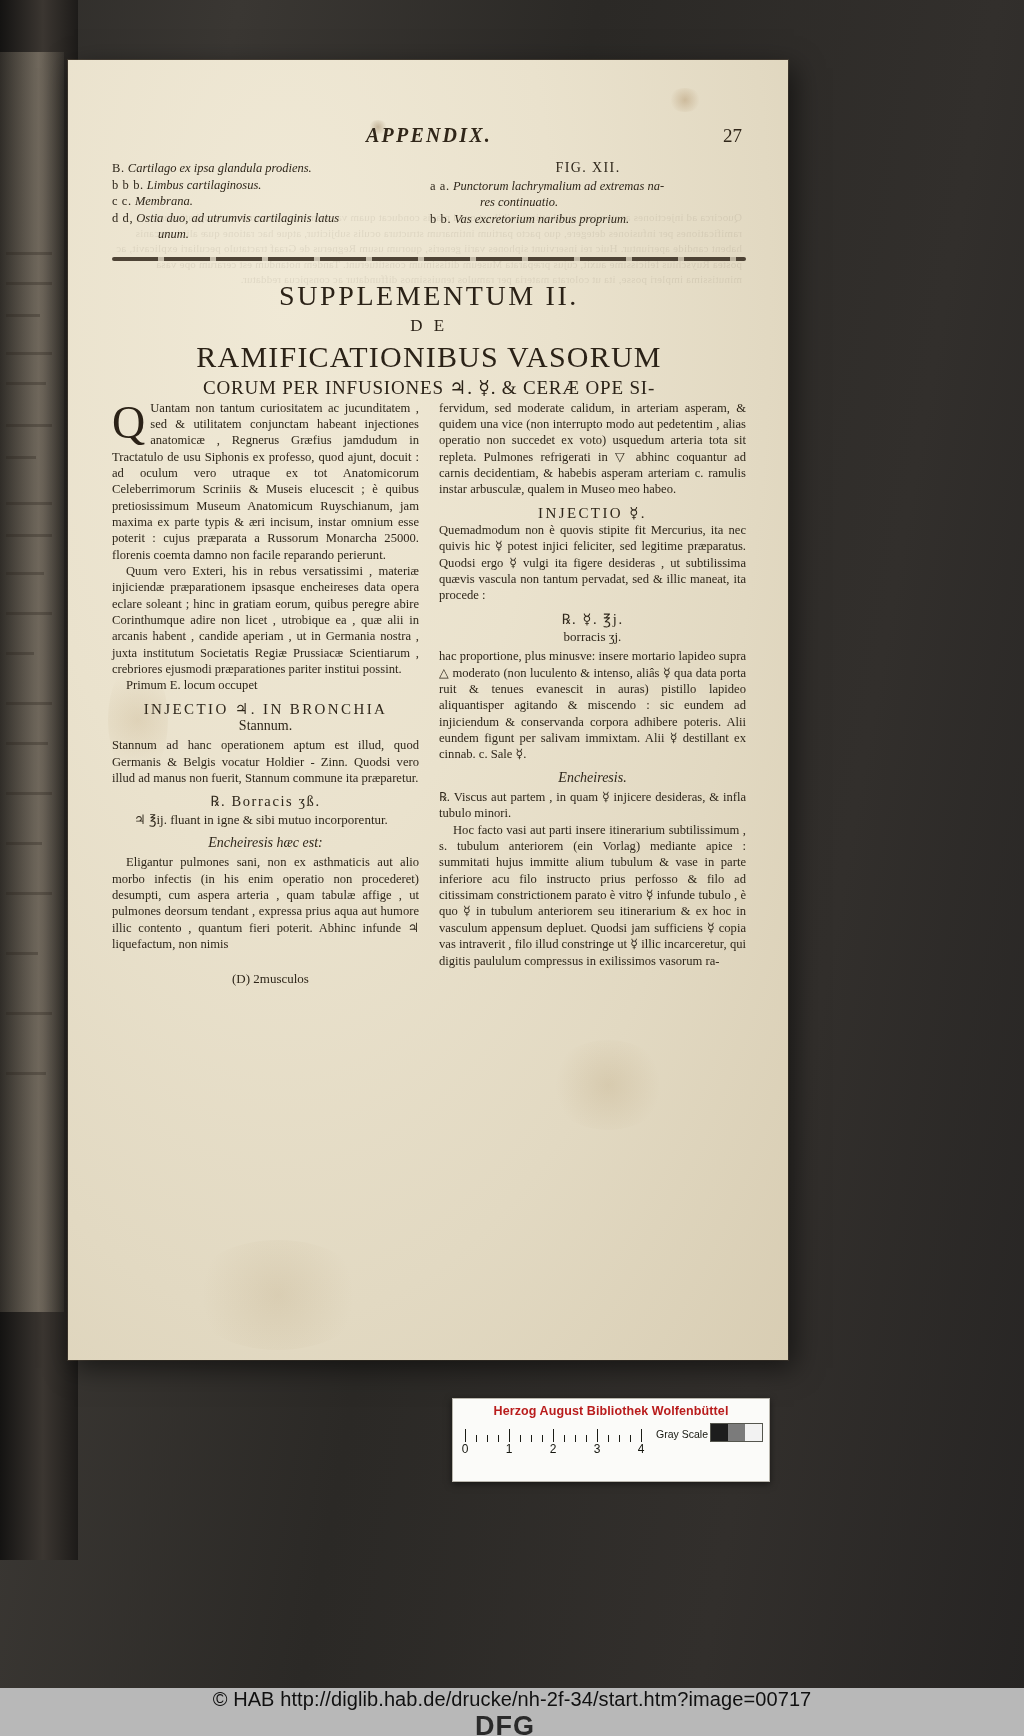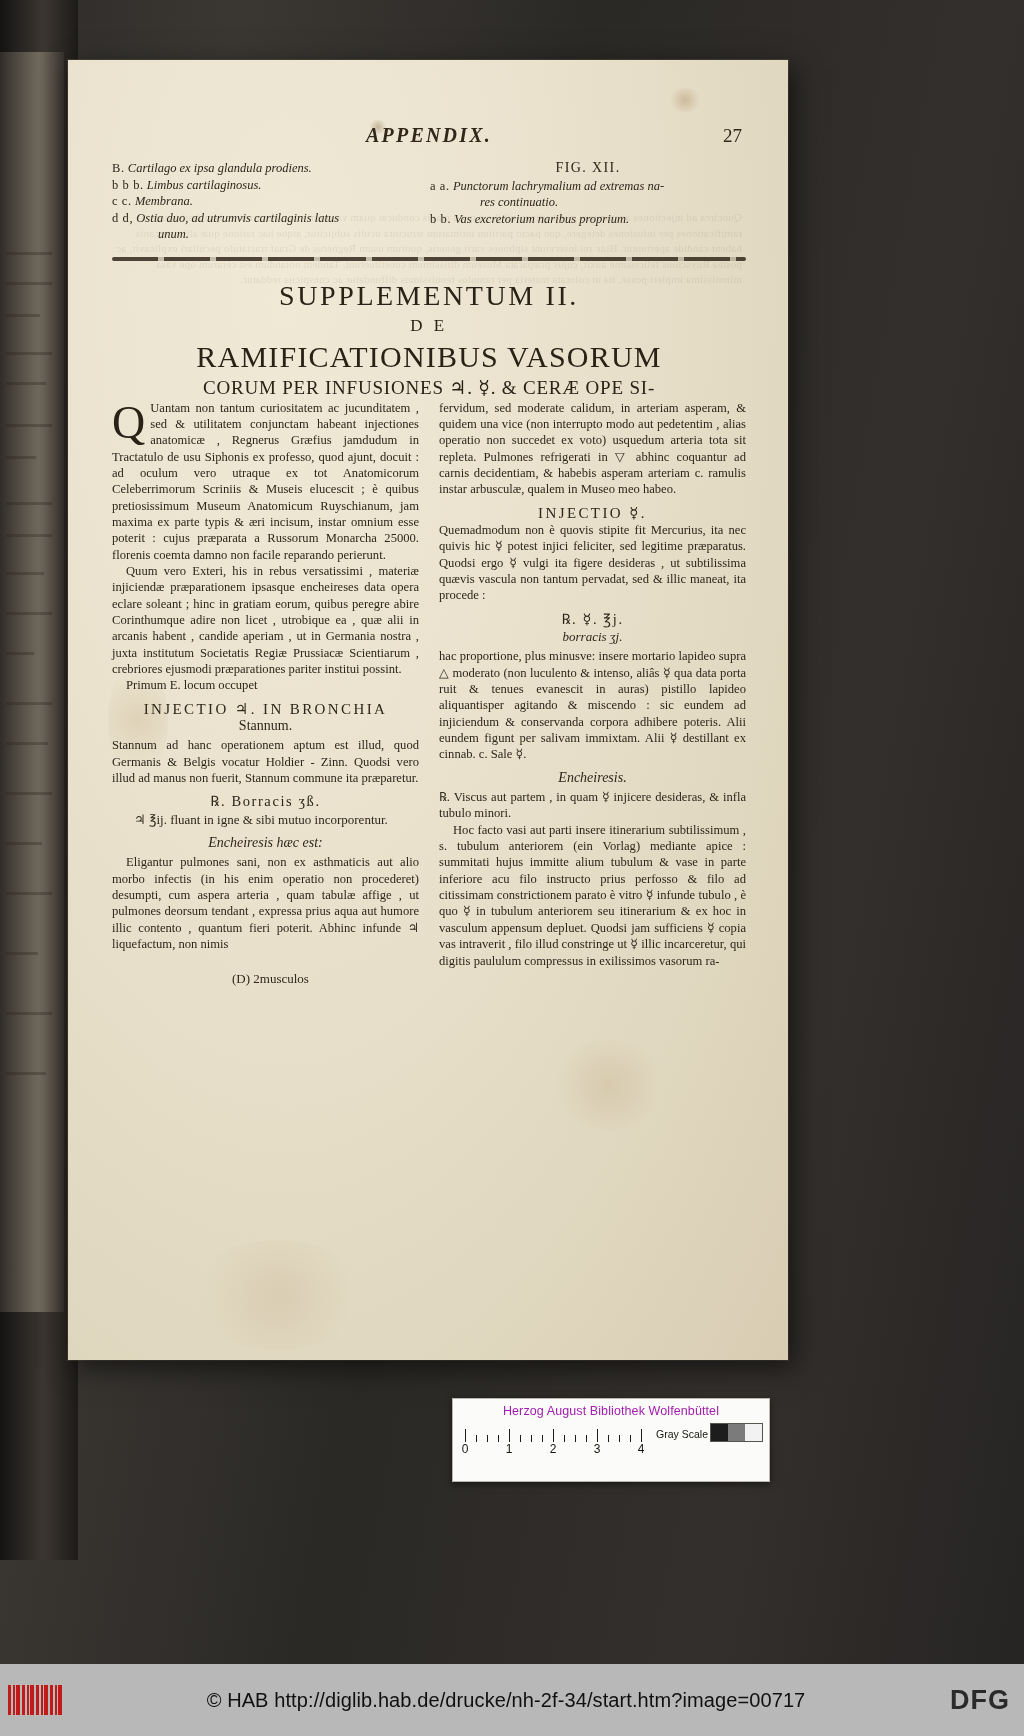--- a/index.html
+++ b/index.html
@@ -159,21 +159,21 @@
   }
   .heading-italic {
     text-align: center; font-style: italic; font-size: 14px;
     margin: 7px 0 3px 0;
   }
   .recipe {
     text-align: center; font-size: 14.5px; letter-spacing: 1.6px;
     margin: 7px 0 2px 0;
   }
   .recipe-sub {
-    text-align: center; font-style: italic; font-size: 13px;
+    text-align: center; font-size: 13px;
     margin: 0 0 3px 0;
   }
   .recipe-line2 {
     text-indent: 22px; font-size: 13px; margin: 0 0 2px 0;
   }
 
   
   .dropcap {
     float: left;
     font-size: 46px;
@@ -198,22 +198,22 @@
   #target-card {
     position: absolute;
     left: 452px; top: 1398px;
     width: 318px; height: 84px;
     background: #fbfbf9;
     border: 1px solid #b9b6ad;
     box-shadow: 0 2px 7px rgba(0,0,0,.5);
     font-family: "Liberation Sans", sans-serif;
   }
   #card-title {
-    text-align: center; font-size: 12.5px; font-weight: normal;
-    color: #a21caf; padding-top: 5px; letter-spacing: .1px;
+    text-align: center; font-size: 12.5px; font-weight: bold;
+    color: #b91c1c; padding-top: 5px; letter-spacing: .1px;
   }
   #card-body { display: flex; align-items: flex-end; padding: 5px 6px 0 6px; }
   #ruler { position: relative; width: 208px; }
   #ruler .ticks {
     height: 13px; position: relative;
     border-bottom: 0px;
   }
   #ruler .tick {
     position: absolute; bottom: 0; width: 1px; background: #1b1c16;
   }
@@ -224,24 +224,25 @@
   #gray-label {
     font-size: 10.5px; color: #15160f; margin: 0 0 20px 4px;
     white-space: nowrap;
   }
   #gray-patches { display: flex; margin: 0 0 18px 2px; border: 1px solid #55564e; }
   #gray-patches i { display: block; width: 17px; height: 17px; }
 
   
   #credit-bar {
     position: absolute; left: 0; bottom: 0;
-    width: 1024px; height: 72px;
+    width: 1024px; height: 48px;
     background: #b8b8b8;
     display: flex; align-items: center;
     font-family: "Liberation Sans", sans-serif;
+    flex-direction: column;
   }
   #barcode {
     width: 54px; height: 30px; margin-left: 8px;
     background: repeating-linear-gradient(90deg,
       #c01a1a 0px, #c01a1a 3px, #b8b8b8 3px, #b8b8b8 5px,
       #c01a1a 5px, #c01a1a 7px, #b8b8b8 7px, #b8b8b8 8px,
       #c01a1a 8px, #c01a1a 12px, #b8b8b8 12px, #b8b8b8 14px);
   }
   #credit-text {
     flex: 1; text-align: center;

